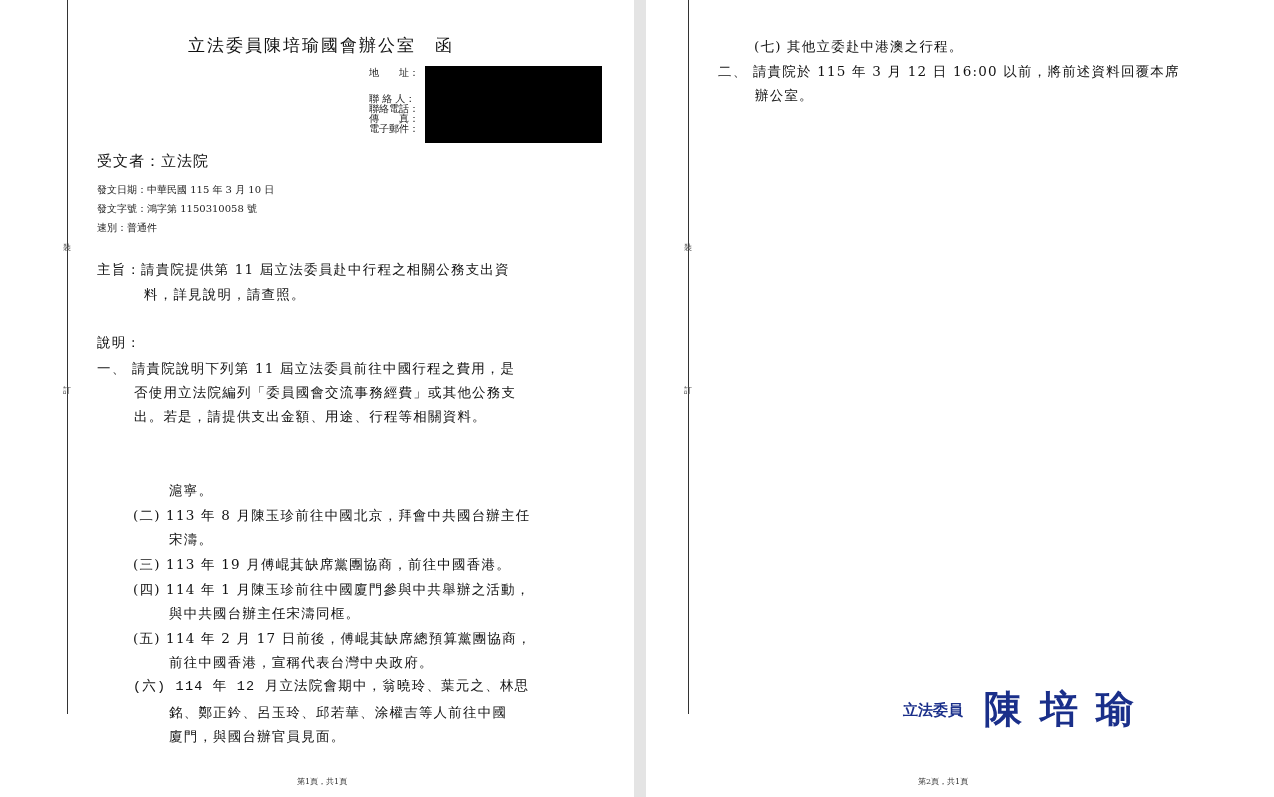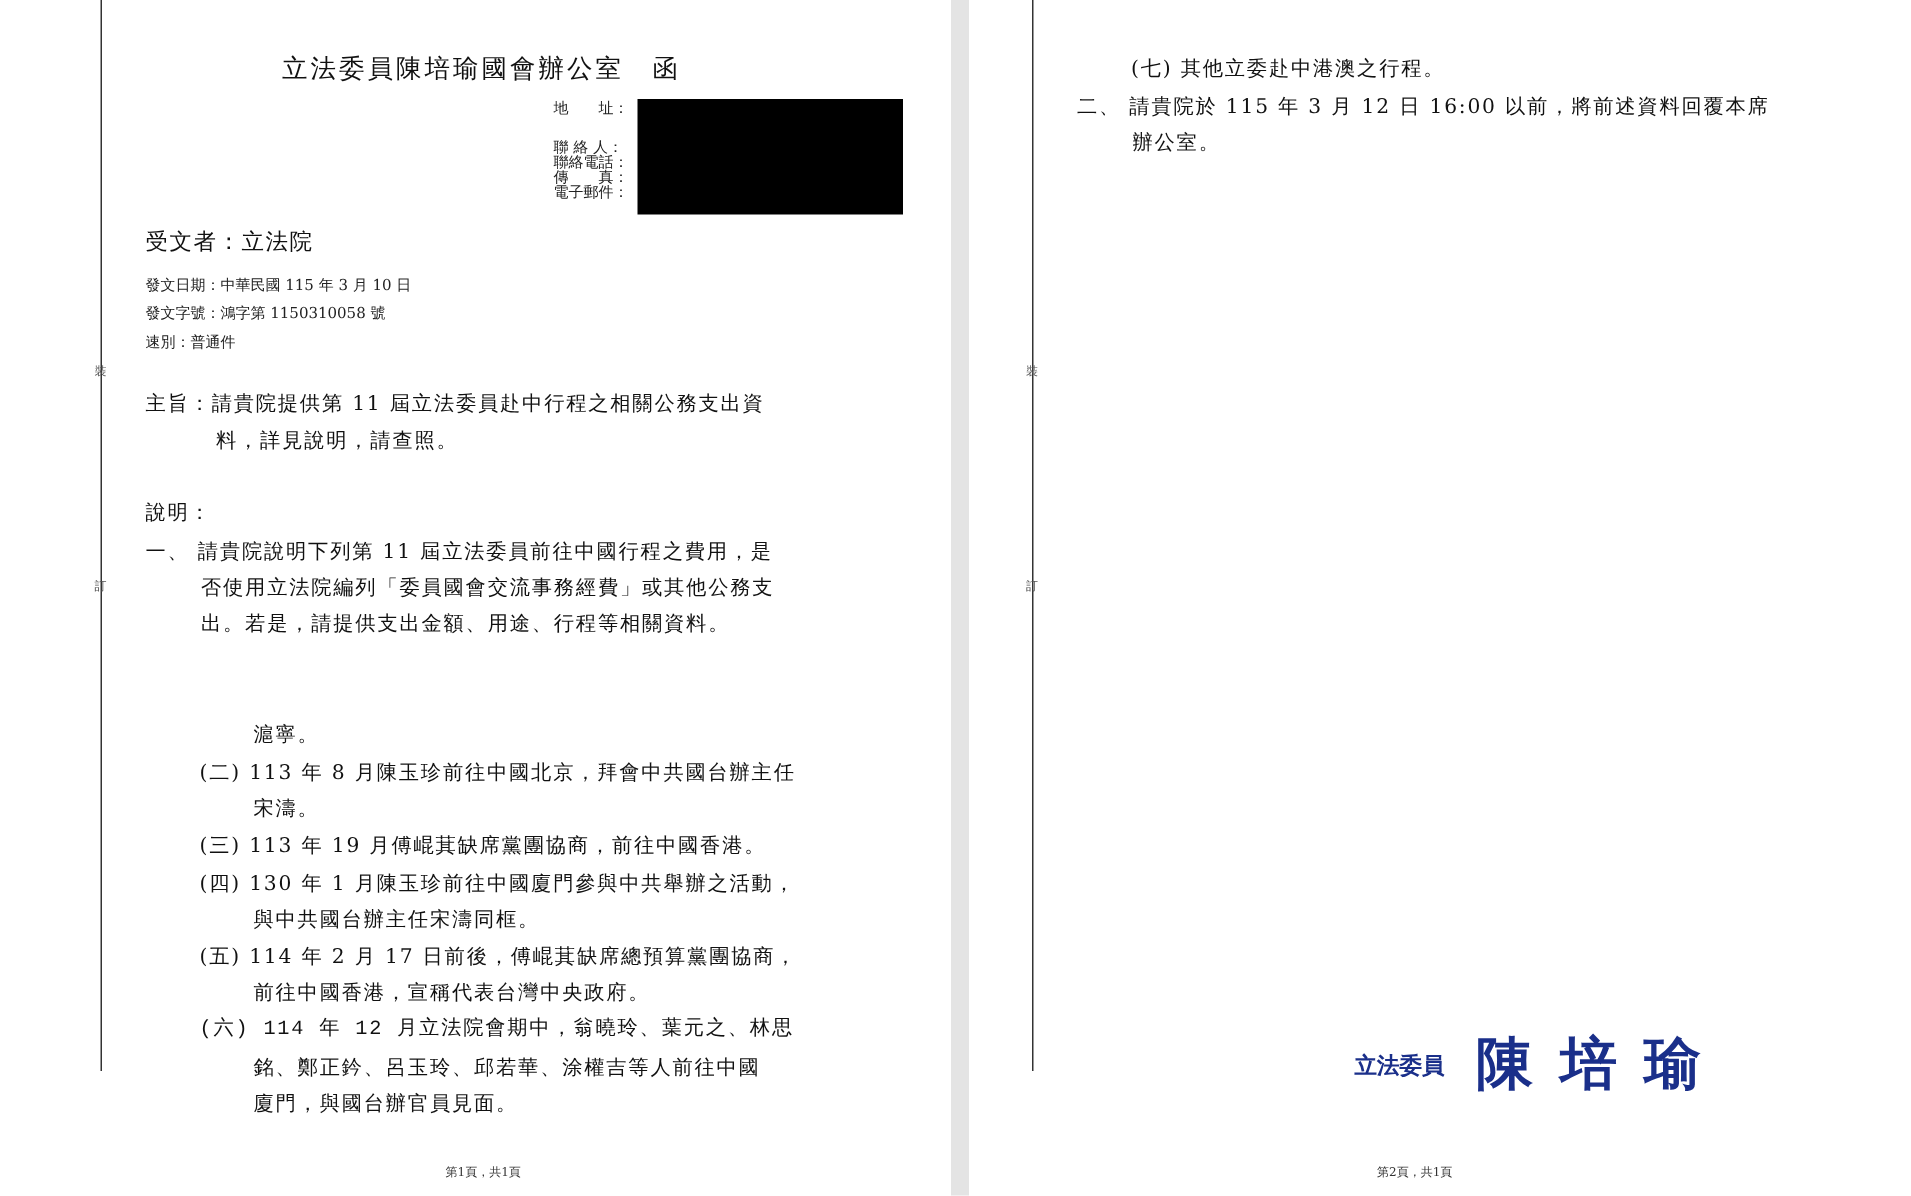--- a/index.html
+++ b/index.html
@@ -62,21 +62,21 @@
   <div class="abs body-text" style="left:134px;top:380px;">否使用立法院編列「委員國會交流事務經費」或其他公務支</div>
   <div class="abs body-text" style="left:134px;top:404px;">出。若是，請提供支出金額、用途、行程等相關資料。</div>
 
   <div class="abs body-text" style="left:169px;top:478px;text-align:right;">滬寧。</div>
 
   <div class="abs body-text" style="left:133px;top:503px;">(二)  113 年 8 月陳玉珍前往中國北京，拜會中共國台辦主任</div>
   <div class="abs body-text" style="left:169px;top:527px;">宋濤。</div>
 
   <div class="abs body-text" style="left:133px;top:552px;">(三)  113 年 19 月傅崐萁缺席黨團協商，前往中國香港。</div>
 
-  <div class="abs body-text" style="left:133px;top:577px;">(四)  130 年 1 月陳玉珍前往中國廈門參與中共舉辦之活動，</div>
+  <div class="abs body-text" style="left:133px;top:577px;">(四)  114 年 1 月陳玉珍前往中國廈門參與中共舉辦之活動，</div>
   <div class="abs body-text" style="left:169px;top:601px;">與中共國台辦主任宋濤同框。</div>
 
   <div class="abs body-text" style="left:133px;top:626px;">(五)  114 年 2 月 17 日前後，傅崐萁缺席總預算黨團協商，</div>
   <div class="abs body-text" style="left:169px;top:650px;">前往中國香港，宣稱代表台灣中央政府。</div>
 
   <div class="abs body-text" style="left:133px;top:675px;font-family:Liberation Mono, monospace;">(六)  114 年 12 月立法院會期中，翁曉玲、葉元之、林思</div>
   <div class="abs body-text" style="left:169px;top:700px;text-align:right;">銘、鄭正鈐、呂玉玲、邱若華、涂權吉等人前往中國</div>
   <div class="abs body-text" style="left:169px;top:724px;">廈門，與國台辦官員見面。</div>
 
   <div class="abs footer" style="left:297px;top:776px;">第1頁，共1頁</div>

